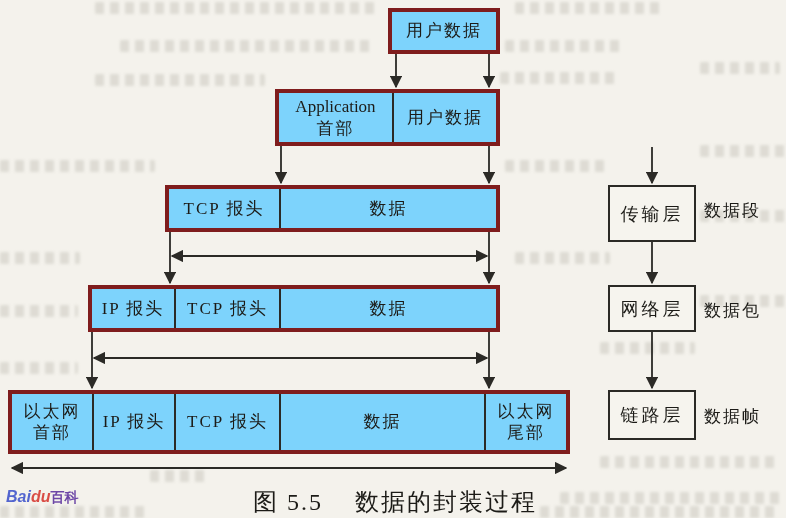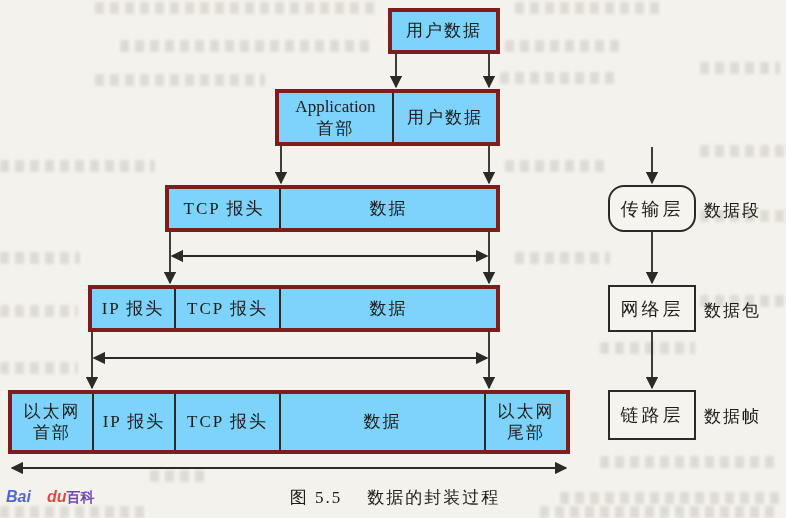--- a/index.html
+++ b/index.html
@@ -53,31 +53,31 @@
     position: absolute;
     transform: translate(-50%, -50%);
     background: #f4f2ec;
     padding: 0 10px;
     font-size: 17px; letter-spacing: 2px; white-space: nowrap;
   }
   .caption {
     position: absolute;
     left: 225px; top: 486px; width: 340px;
     text-align: center;
-    font-size: 17px; letter-spacing: 2px; white-space: pre;
+    font-size: 24px; letter-spacing: 2px; white-space: pre;
   }
   .watermark {
     position: absolute;
     left: 6px; top: 488px;
     font-family: "Liberation Sans", "DejaVu Sans", sans-serif;
     font-size: 16px; font-weight: bold; font-style: italic;
     opacity: .8; letter-spacing: 0;
   }
   .wm-bai  { color: #2c43c8; }
-  .wm-du   { color: #d3231c; margin-left: 16px; }
+  .wm-du   { color: #d3231c; }
   .wm-suf  { color: #4c1d95; font-style: normal; font-size: 14px; }
 </style>
 </head>
 <body>
 
 <div class="page">
 
   <div class="bleed" style="left:95px;  top:2px;   width:285px;"></div>
   <div class="bleed" style="left:515px; top:2px;   width:150px;"></div>
   <div class="bleed" style="left:120px; top:40px;  width:255px;"></div>
@@ -177,21 +177,21 @@
     </div>
     <div class="cell" style="width:205px;">
       <span>数据</span>
     </div>
     <div class="cell" style="flex:1;">
       <span>以太网</span>
       <span>尾部</span>
     </div>
   </div>
 
-  <div class="layerbox" style="left:608px; top:185px; width:88px; height:47px;border-radius:16px;">
+  <div class="layerbox" style="left:608px; top:185px; width:88px; height:57px;">
     <span>传输层</span>
   </div>
   <div class="ann" style="left:704px; top:199px;">数据段</div>
   <div class="layerbox" style="left:608px; top:285px; width:88px; height:47px;">
     <span>网络层</span>
   </div>
   <div class="ann" style="left:704px; top:299px;">数据包</div>
   <div class="layerbox" style="left:608px; top:390px; width:88px; height:50px;">
     <span>链路层</span>
   </div>

